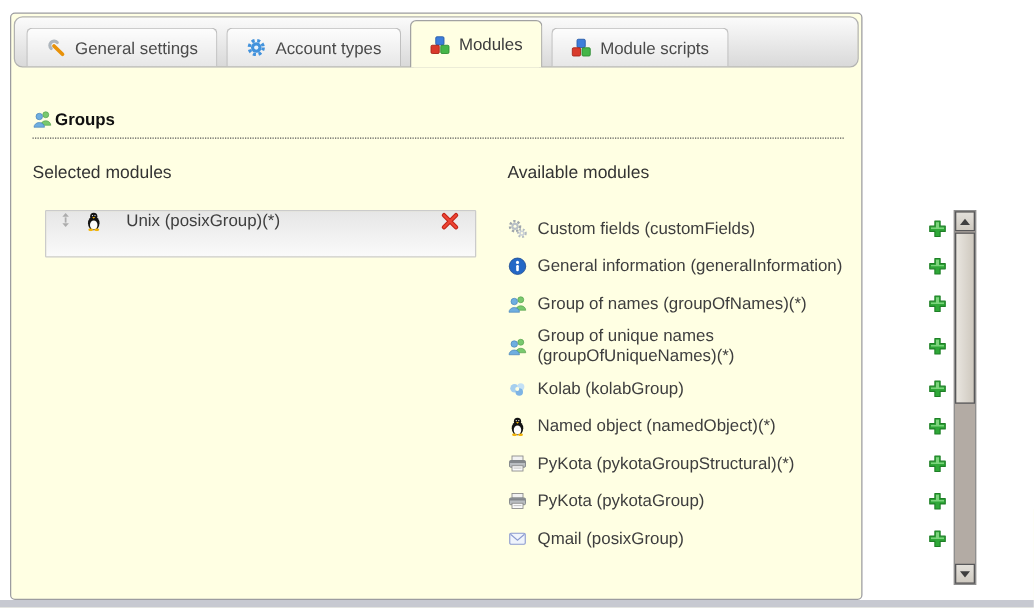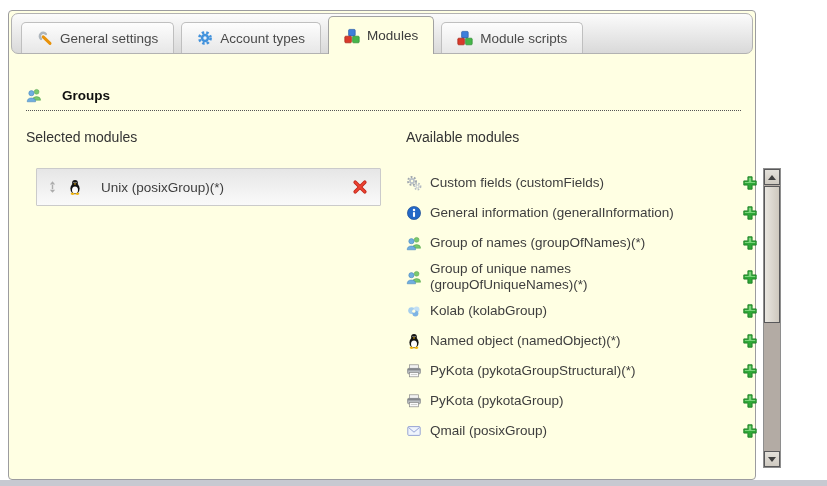--- a/index.html
+++ b/index.html
@@ -2,21 +2,21 @@
 <html><head>
 <meta charset="utf-8">
 <style>
   html,body{margin:0;padding:0;}
   body{
     width:827px;height:486px;position:relative;overflow:hidden;
     background:#ffffff;
     font-family:"Liberation Sans","DejaVu Sans",sans-serif;
   }
   .frame{
-    position:absolute;left:8px;top:10px;width:748px;height:470px;
+    position:absolute;left:8px;top:10px;width:682px;height:470px;
     box-sizing:border-box;
     background:#FFFFE3;
     border:1px solid #9C9CA0;
     border-radius:4px;
   }
   
   .tabstrip{
     position:absolute;left:2px;top:2px;right:2px;height:41px;
     box-sizing:border-box;
     background:linear-gradient(#FBFBFB,#D9D9D9);
@@ -42,35 +42,35 @@
     border-color:#A2A2A2;
     z-index:2;color:#3C3C3C;
   }
   
   .icon{display:inline-flex;width:16px;height:16px;flex:0 0 16px;}
   .icon svg{width:100%;height:100%;}
   .icon.small{width:11px;height:14px;flex:0 0 11px;}
   
   .section-head{
     position:absolute;left:17px;top:76px;right:14px;
-    display:flex;align-items:center;gap:20px;
+    display:flex;align-items:center;gap:2px;
     padding-bottom:7px;
     border-bottom:1px dotted #555;
   }
   .section-title{font-size:13.5px;font-weight:bold;color:#101010;}
   .col-label{position:absolute;font-size:14px;color:#333;}
   .sel-label{left:17px;top:118px;}
   .av-label{left:397px;top:118px;}
   
   .sel-list{position:absolute;left:27px;top:157px;width:345px;}
   .sel-row{
     height:38px;box-sizing:border-box;
     border:1px solid #CBCBCB;border-radius:1px;
     background:linear-gradient(#E6E6E6,#FAFAFA);
-    display:flex;align-items:center;
+    display:flex;
     padding:0 12px 0 10px;
     cursor:move;
   }
   .sel-row .handle{margin-right:9px;cursor:ns-resize;}
   .sel-row .mod-icon{margin-right:18px;}
   .sel-text{flex:1;font-size:13.5px;color:#3E3E3E;}
   .del{cursor:pointer;}
   
   .av-list{position:absolute;left:397px;top:160px;width:352px;}
   .av-row{display:flex;align-items:center;min-height:24px;margin-bottom:6px;}

